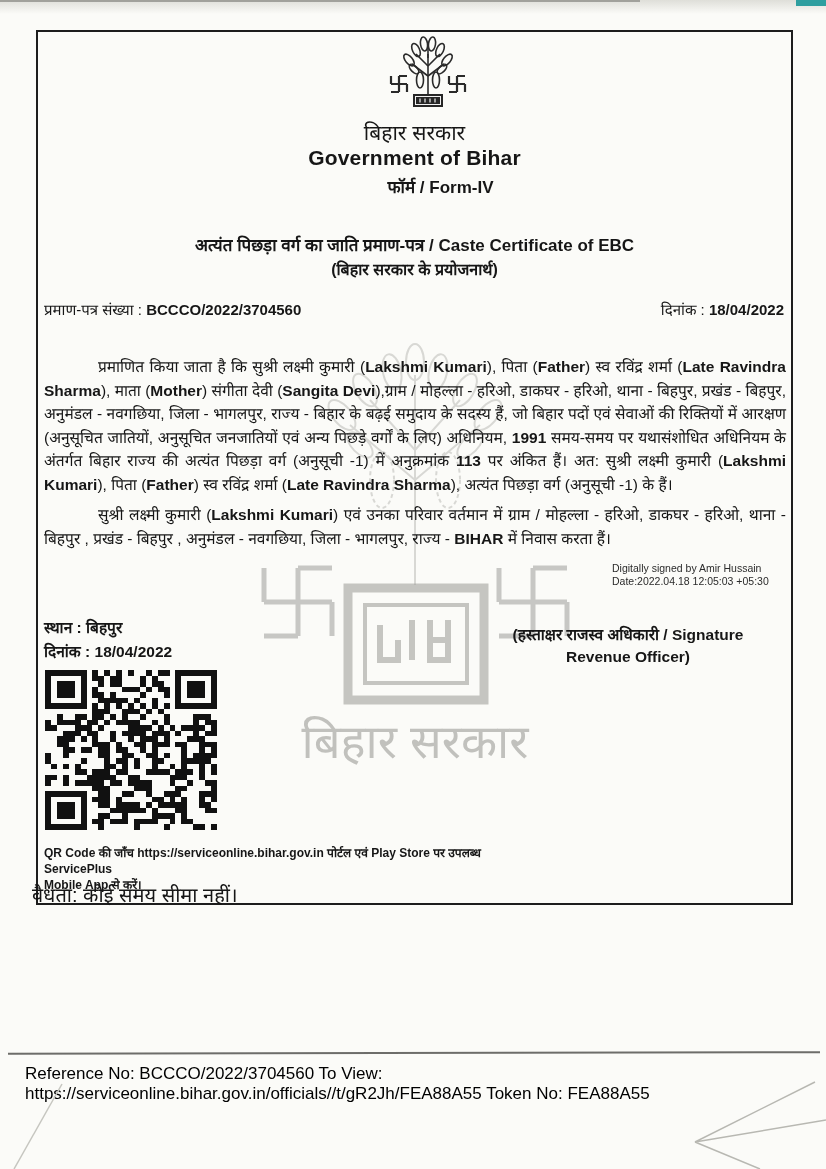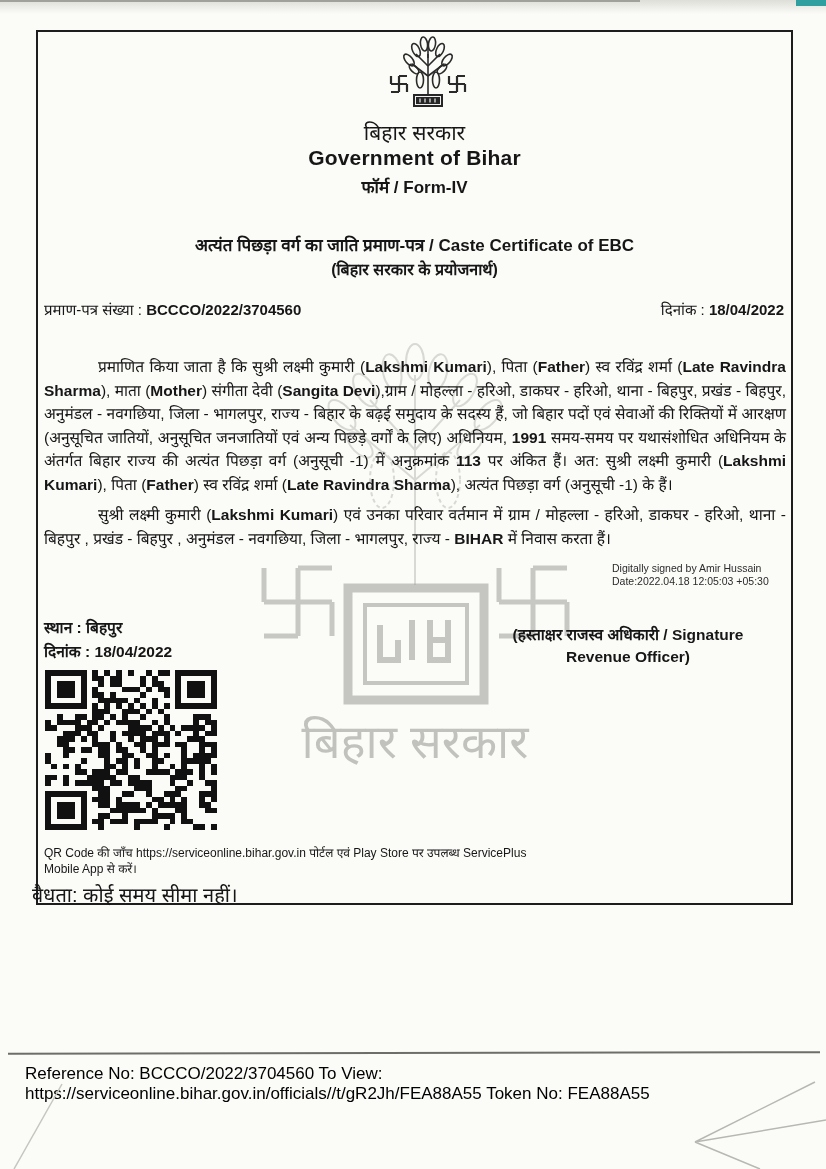--- a/index.html
+++ b/index.html
@@ -21,21 +21,21 @@
     position:absolute; left:36px; top:30px; width:757px; height:875px;
     border:2px solid #1d1d1d; box-sizing:border-box;
   }
   .abs { position:absolute; }
   .ctr { left:38px; width:753px; text-align:center; }
   .b   { font-weight:bold; }
   .seg-b { font-weight:bold; }
 
   .title-hi   { top:118px; font-size:21px; }
   .title-en   { top:146px; font-size:21px; font-weight:bold; letter-spacing:.2px; }
-  .form-line  { top:175px; font-size:17px; font-weight:bold; }
+  .form-line  { top:175px; font-size:17px; font-weight:bold;padding-left:26px; }
   .district   { top:207px; font-size:17px; font-weight:bold; }
   .cert-title { top:233px; font-size:17px; font-weight:bold; }
   .purpose    { top:258px; font-size:16px; font-weight:bold; }
 
   .meta-row   { top:299px; left:44px; width:740px; font-size:15px; }
   .meta-left  { float:left;text-align:right; }
   .meta-right { float:right; }
 
   .para {
     left:44px; width:742px; font-size:15.5px; line-height:23.5px;
@@ -46,21 +46,21 @@
 
   .digisig { left:612px; top:562px; font-size:10.5px; line-height:13px; color:#2b2b2b; }
   .place   { left:44px; top:616px; font-size:15.5px; font-weight:bold; }
   .s-date  { left:44px; top:640px; font-size:15.5px; font-weight:bold; }
   .officer { right:33px; top:624px; width:330px; text-align:center;
              font-size:15.5px; font-weight:bold; line-height:22px; }
 
   .qr-box  { left:45px; top:670px; width:172px; height:160px; }
   .qr-box svg { display:block; width:172px; height:160px; }
 
-  .qr-note  { left:44px; top:845px; width:500px; font-size:12px; font-weight:normal; line-height:16px; }
+  .qr-note  { left:44px; top:845px; width:500px; font-size:12px; font-weight:bold; line-height:16px; }
   .validity { left:32px; top:881px; font-size:20px; }
 
   .wm { left:230px; top:330px; width:370px; height:445px; pointer-events:none; }
 
   .footer-line { position:absolute; left:8px; top:1052px; width:812px; height:2px;
                  background:#4a4a46; transform:rotate(-.12deg); opacity:.8; }
   .footer-ref  { position:absolute; left:25px; top:1064px; font-size:17px; color:#000000; }
 
   .z1 { z-index:2; } .z0 { z-index:1; }
 </style>

